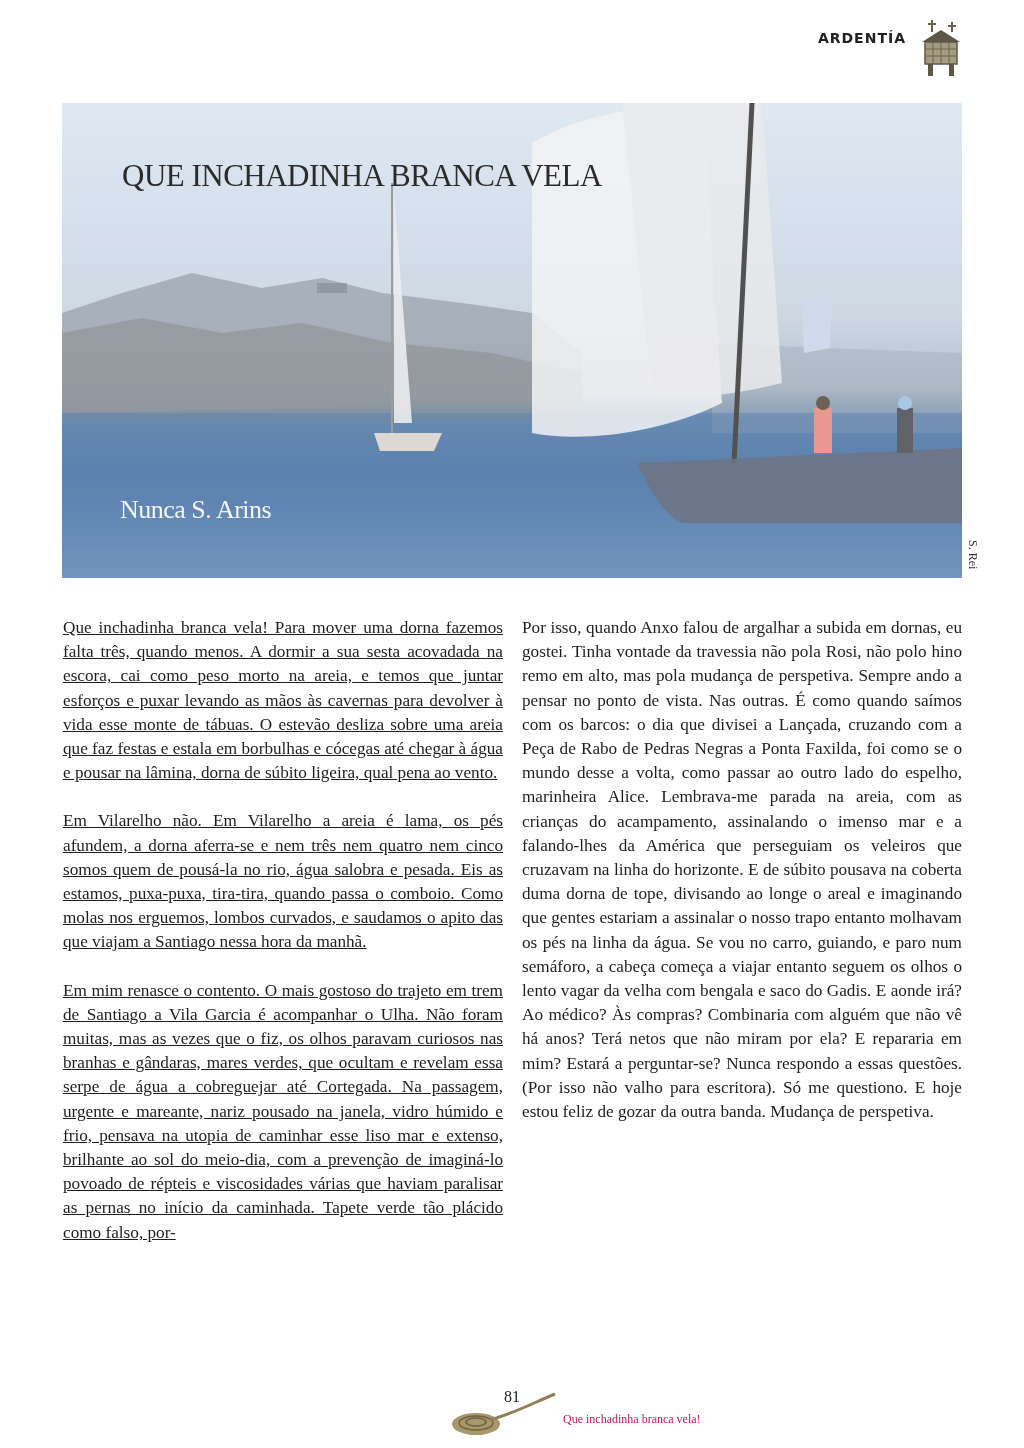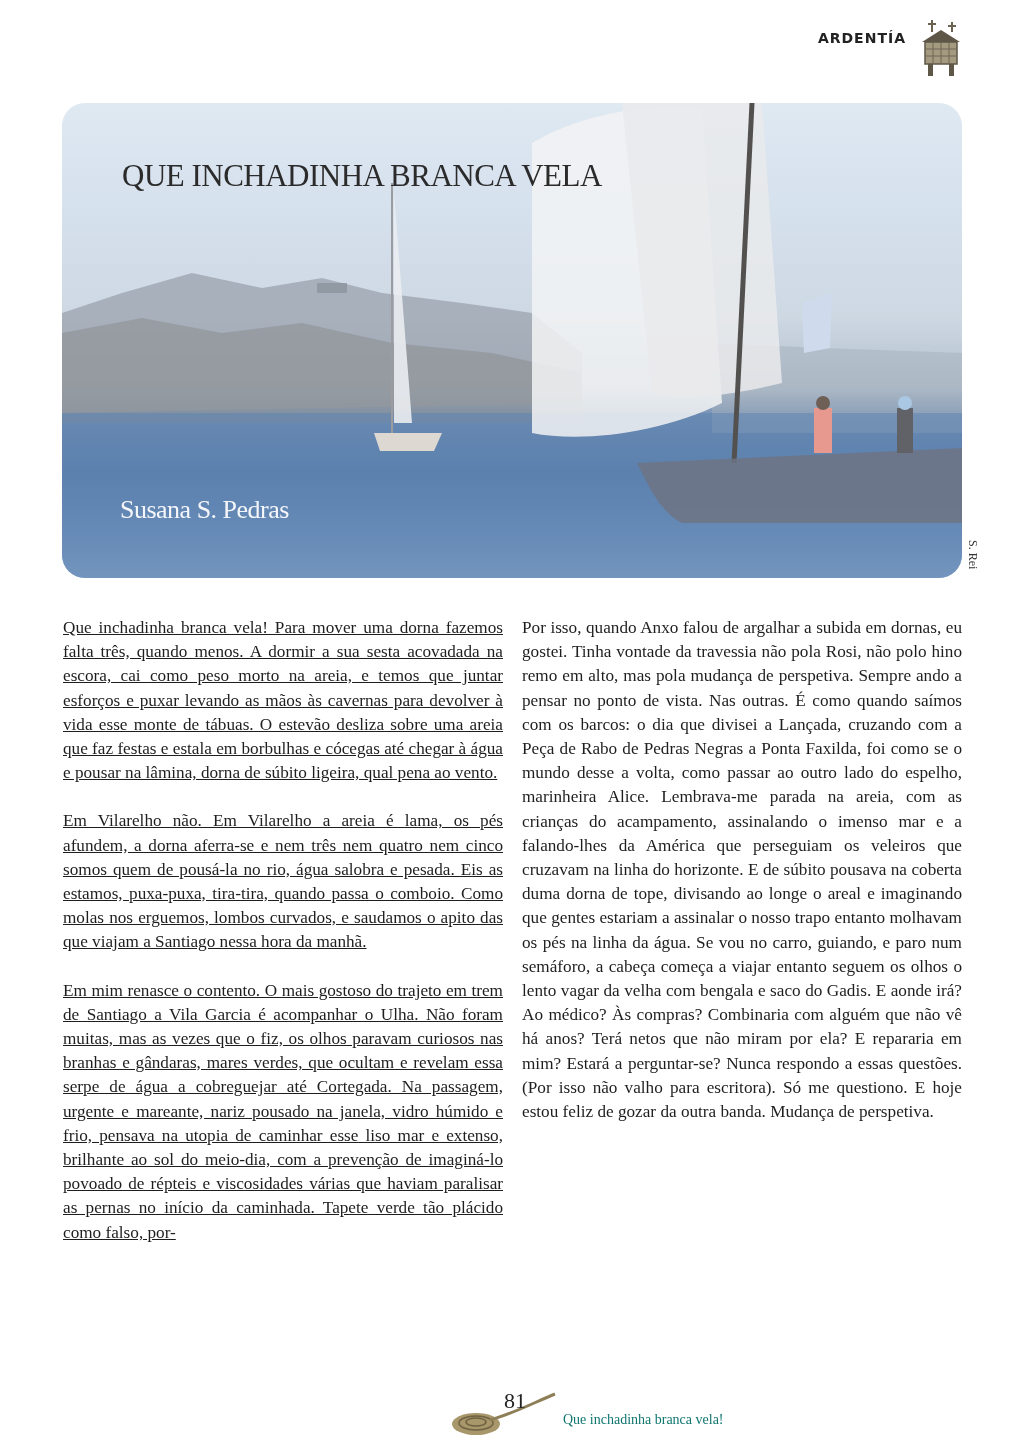--- a/index.html
+++ b/index.html
@@ -6,40 +6,40 @@
     body { width: 1024px; height: 1448px; position: relative; overflow: hidden;
            font-family: "Liberation Serif", "DejaVu Serif", serif; color: #1e1e1e; }
 
     
     .brand { position: absolute; top: 30px; right: 118px; font-family: "DejaVu Sans", sans-serif;
              font-weight: bold; font-size: 14px; letter-spacing: 1px; color: #222; }
     .horreo { position: absolute; top: 18px; right: 60px; width: 46px; height: 62px; }
 
     
     .hero { position: absolute; left: 62px; top: 103px; width: 900px; height: 475px; overflow: hidden;
-            background: linear-gradient(180deg, #dbe6f1 0%, #cfdcea 25%, #c7d3e0 45%, #a9b7c7 60%, #5d7fa9 66%, #3f6a9e 78%, #5a82b3 90%, #7a9cc4 100%); border-radius: 23px; }
+            background: linear-gradient(180deg, #dbe6f1 0%, #cfdcea 25%, #c7d3e0 45%, #a9b7c7 60%, #5d7fa9 66%, #3f6a9e 78%, #5a82b3 90%, #7a9cc4 100%); }
     .hero svg { position: absolute; left: 0; top: 0; }
     .hero-title { position: absolute; left: 60px; top: 55px; font-size: 31px; color: #2b2b2b;
                   letter-spacing: -0.5px; white-space: nowrap; }
     .hero-author { position: absolute; left: 58px; top: 392px; font-size: 26px; color: #f4f6fa;
                    white-space: nowrap; letter-spacing: -0.5px; }
     .credit { position: absolute; left: 968px; top: 540px; font-size: 12px; color: #333;
               transform: rotate(90deg); transform-origin: left top; white-space: nowrap; left: 980px; }
 
     
     .col { position: absolute; top: 616px; width: 440px; font-size: 17.2px; line-height: 24.2px;
            text-align: justify; }
     .col-left { left: 63px; text-decoration: underline; }
     .col-right { left: 522px; }
     .col p { margin: 0 0 24px 0; }
 
     
     .footer-rope { position: absolute; left: 450px; top: 1388px; width: 110px; height: 50px; }
-    .page-number { position: absolute; left: 504px; top: 1388px; font-size: 22px; color: #222; }
-    .footer-title { position: absolute; left: 563px; top: 1412px; font-size: 14px; color: #0f766e; }
+    .page-number { position: absolute; left: 504px; top: 1388px; font-size: 16px; color: #222; }
+    .footer-title { position: absolute; left: 563px; top: 1412px; font-size: 12px; color: #be185d; }
   </style>
 </head>
 <body>
 
 <div class="brand">ARDENTÍA</div>
 <svg class="horreo" viewBox="0 0 46 62">
   <line x1="14" y1="2" x2="14" y2="14" stroke="#6b6250" stroke-width="2"></line>
   <line x1="10" y1="6" x2="18" y2="6" stroke="#6b6250" stroke-width="2"></line>
   <line x1="34" y1="4" x2="34" y2="14" stroke="#6b6250" stroke-width="2"></line>
   <line x1="30" y1="8" x2="38" y2="8" stroke="#6b6250" stroke-width="2"></line>
@@ -78,21 +78,21 @@
     <path d="M575,360 L900,345 L900,420 L620,420 C600,410 590,390 575,360 Z" fill="#5b6273" opacity="0.85"></path>
 
     <rect x="752" y="305" width="18" height="45" fill="#e58b80"></rect>
     <circle cx="761" cy="300" r="7" fill="#5a4a40"></circle>
     <rect x="835" y="305" width="16" height="45" fill="#4c4d52"></rect>
     <circle cx="843" cy="300" r="7" fill="#9fc1e0"></circle>
 
     <rect x="0" y="0" width="900" height="475" fill="#ffffff" opacity="0.12"></rect>
   </svg>
   <div class="hero-title">QUE INCHADINHA BRANCA VELA</div>
-  <div class="hero-author">Susana S. Pedras</div>
+  <div class="hero-author">Nunca S. Arins</div>
 </div>
 <div class="credit">S. Rei</div>
 
 <div class="col col-left">
   <p>Que inchadinha branca vela! Para mover uma dorna fazemos falta três, quando menos. A dormir a sua sesta acovadada na escora, cai como peso morto na areia, e temos que juntar esforços e puxar levando as mãos às cavernas para devolver à vida esse monte de tábuas. O estevão desliza sobre uma areia que faz festas e estala em borbulhas e cócegas até chegar à água e pousar na lâmina, dorna de súbito ligeira, qual pena ao vento.</p>
   <p>Em Vilarelho não. Em Vilarelho a areia é lama, os pés afundem, a dorna aferra-se e nem três nem quatro nem cinco somos quem de pousá-la no rio, água salobra e pesada. Eis as estamos, puxa-puxa, tira-tira, quando passa o comboio. Como molas nos erguemos, lombos curvados, e saudamos o apito das que viajam a Santiago nessa hora da manhã.</p>
   <p>Em mim renasce o contento. O mais gostoso do trajeto em trem de Santiago a Vila Garcia é acompanhar o Ulha. Não foram muitas, mas as vezes que o fiz, os olhos paravam curiosos nas branhas e gândaras, mares verdes, que ocultam e revelam essa serpe de água a cobreguejar até Cortegada. Na passagem, urgente e mareante, nariz pousado na janela, vidro húmido e frio, pensava na utopia de caminhar esse liso mar e extenso, brilhante ao sol do meio-dia, com a prevenção de imaginá-lo povoado de répteis e viscosidades várias que haviam paralisar as pernas no início da caminhada. Tapete verde tão plácido como falso, por-</p>
 </div>
 <div class="col col-right">
   <p>Por isso, quando Anxo falou de argalhar a subida em dornas, eu gostei. Tinha vontade da travessia não pola Rosi, não polo hino remo em alto, mas pola mudança de perspetiva. Sempre ando a pensar no ponto de vista. Nas outras. É como quando saímos com os barcos: o dia que divisei a Lançada, cruzando com a Peça de Rabo de Pedras Negras a Ponta Faxilda, foi como se o mundo desse a volta, como passar ao outro lado do espelho, marinheira Alice. Lembrava-me parada na areia, com as crianças do acampamento, assinalando o imenso mar e a falando-lhes da América que perseguiam os veleiros que cruzavam na linha do horizonte. E de súbito pousava na coberta duma dorna de tope, divisando ao longe o areal e imaginando que gentes estariam a assinalar o nosso trapo entanto molhavam os pés na linha da água. Se vou no carro, guiando, e paro num semáforo, a cabeça começa a viajar entanto seguem os olhos o lento vagar da velha com bengala e saco do Gadis. E aonde irá? Ao médico? Às compras? Combinaria com alguém que não vê há anos? Terá netos que não miram por ela? E repararia em mim? Estará a perguntar-se? Nunca respondo a essas questões. (Por isso não valho para escritora). Só me questiono. E hoje estou feliz de gozar da outra banda. Mudança de perspetiva.</p>

